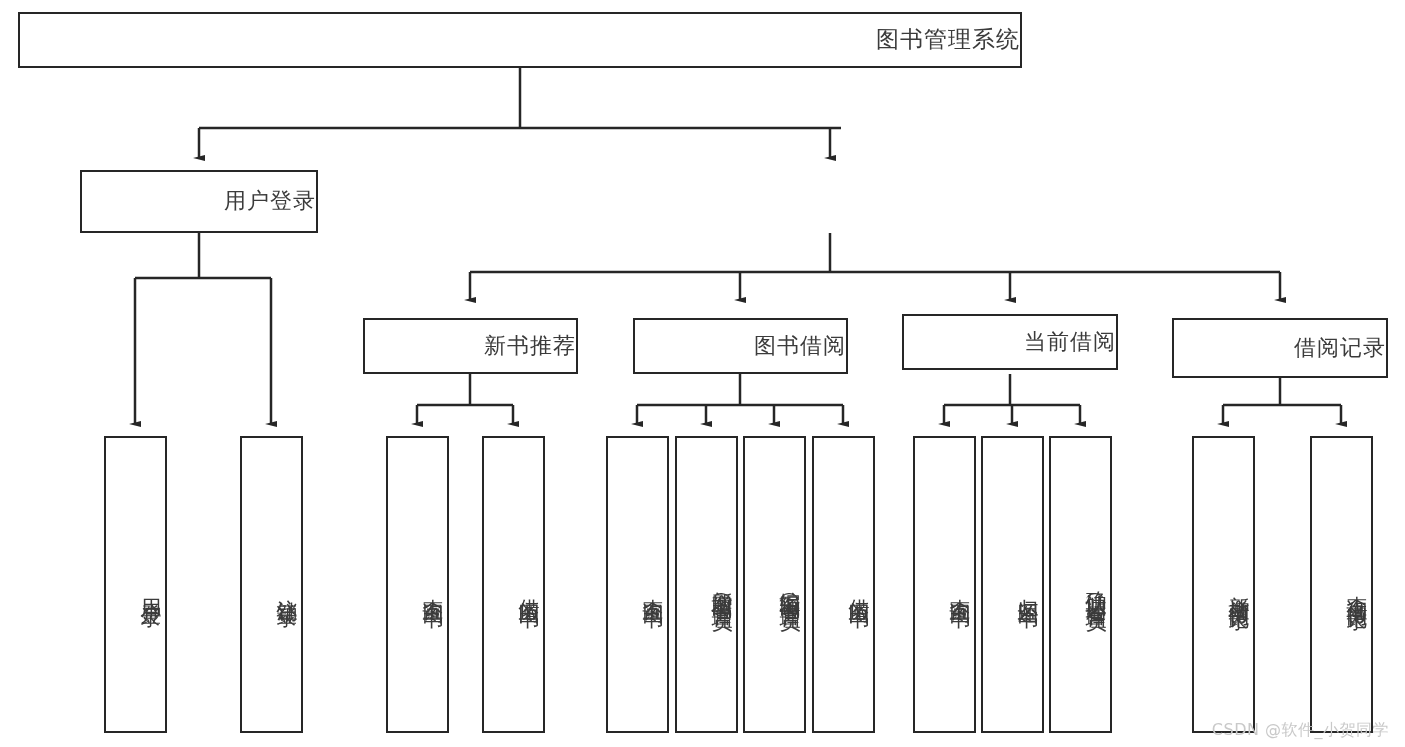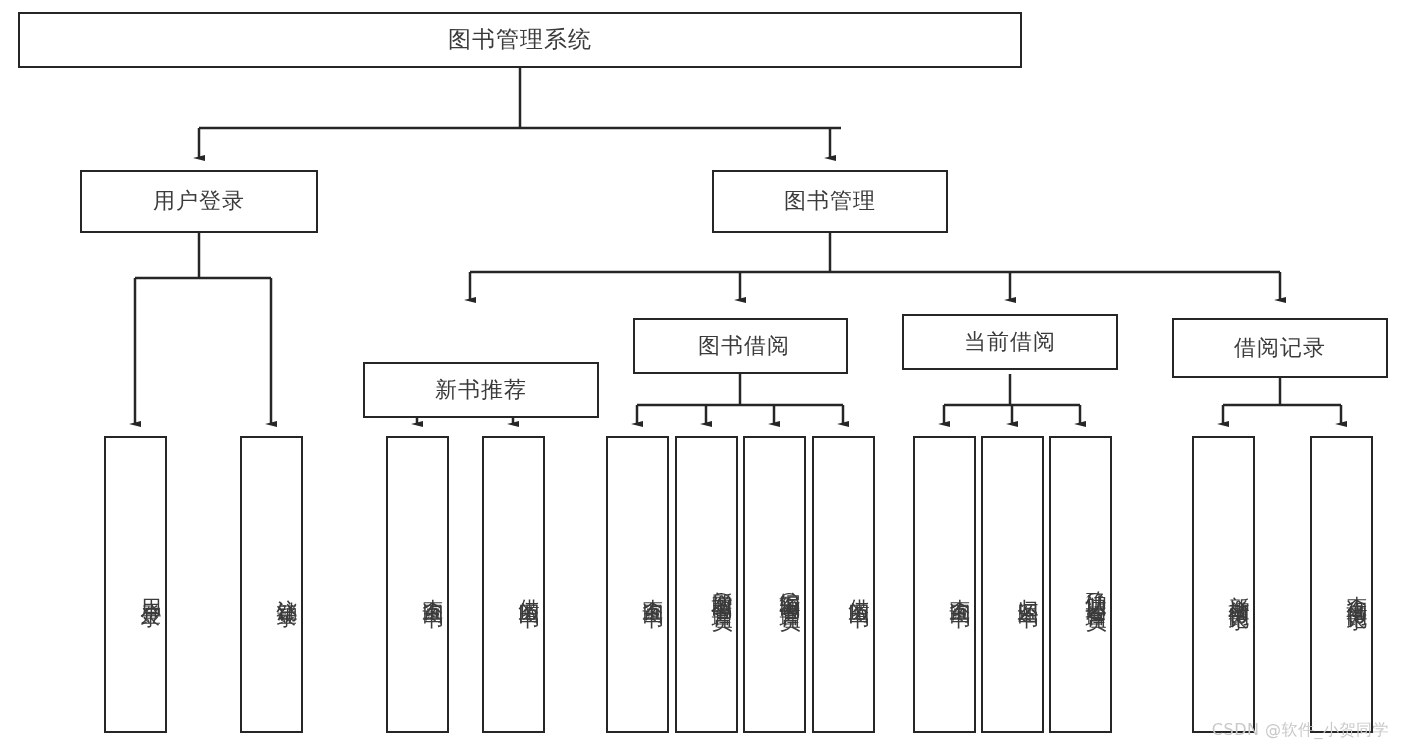--- a/index.html
+++ b/index.html
@@ -25,21 +25,21 @@
     pointer-events: none;
   }
   .node {
     position: absolute;
     box-sizing: border-box;
     border: 2.5px solid #262626;
     background: #ffffff;
     color: #3b3b3b;
     display: flex;
     align-items: center;
-    justify-content: center;
+    justify-content: flex-end;
     text-align: center;
   }
   .node.h {
     font-size: 22px;
     line-height: 1.2;
     letter-spacing: 1px;
   }
   .node.root {
     font-size: 23px;
   }
@@ -124,25 +124,22 @@
     </g>
   </svg>
 
   <div class="node h root" style="left:18px; top:12px; width:1004px; height:56px;">
     <span>图书管理系统</span>
   </div>
 
   <div class="node h" style="left:80px; top:170px; width:238px; height:63px;">
     <span>用户登录</span>
   </div>
-  <div class="node h" style="left:712px; top:170px; width:236px; height:63px;">
-    <span>图书管理</span>
-  </div>
 
-  <div class="node h" style="left:363px; top:318px; width:236px; height:56px;margin-top:44px;">
+  <div class="node h" style="left:363px; top:318px; width:215px; height:56px;">
     <span>新书推荐</span>
   </div>
   <div class="node h" style="left:633px; top:318px; width:215px; height:56px;padding-left:7px;">
     <span>图书借阅</span>
   </div>
   <div class="node h" style="left:902px; top:314px; width:216px; height:56px;">
     <span>当前借阅</span>
   </div>
   <div class="node h" style="left:1172px; top:318px; width:216px; height:60px;">
     <span>借阅记录</span>

